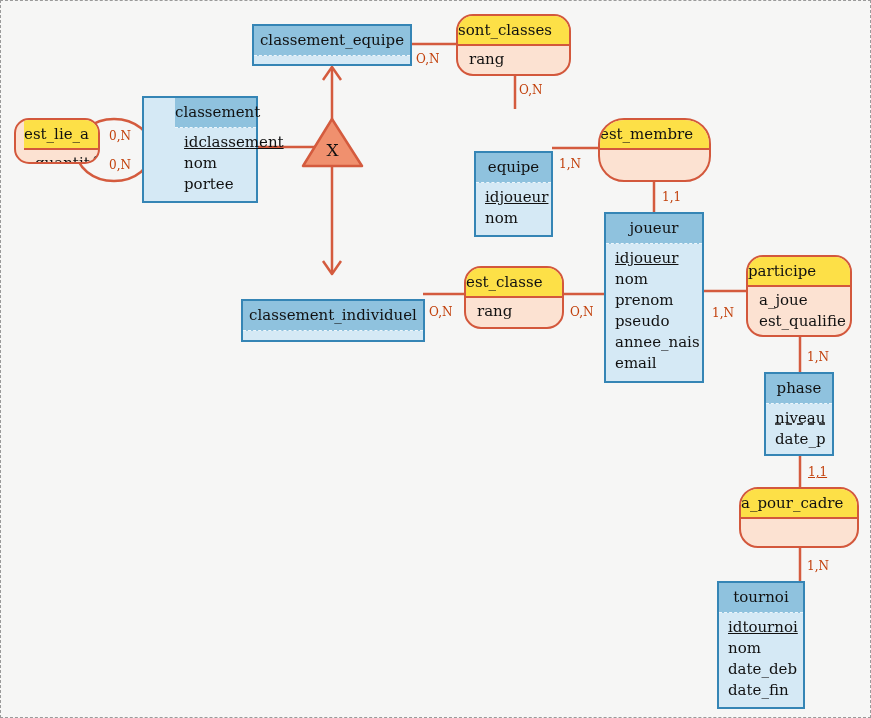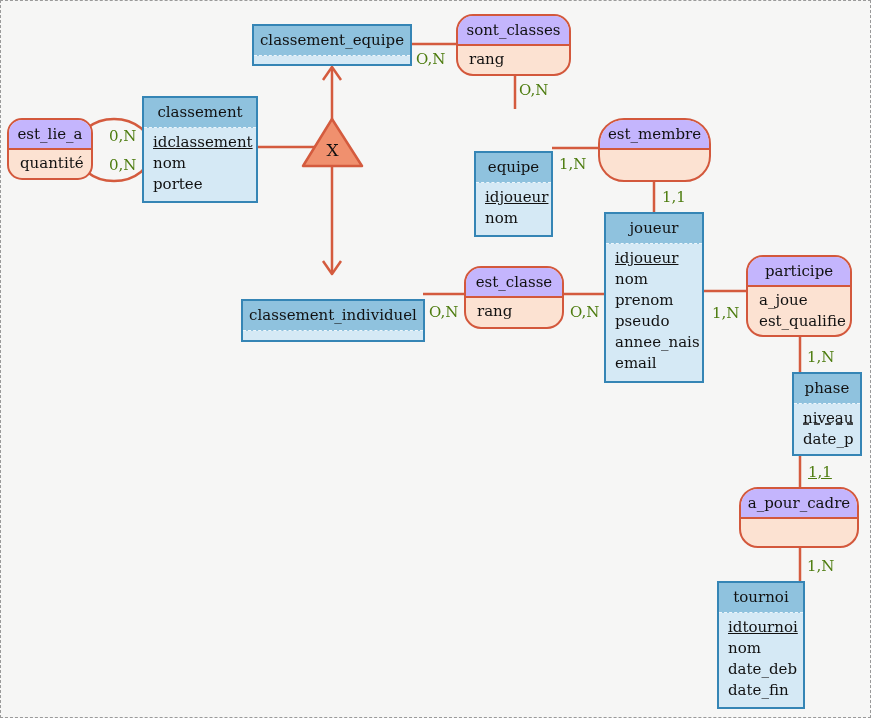--- a/index.html
+++ b/index.html
@@ -12,29 +12,29 @@
   
   .entity{border:2px solid #3585b5;background:#d5e9f5;display:flex;flex-direction:column;}
   .entity .e-title{
     height:29px;line-height:29px;background:#8fc2de;text-align:center;
     border-bottom:1px dashed #eef6fb;white-space:nowrap;overflow:visible;
   }
   .entity .e-body{flex:1;padding:4px 7px 2px 9px;}
   
   .rel{border:2px solid #d3583c;background:#fce2d2;border-radius:17px;display:flex;flex-direction:column;overflow:hidden;}
   .rel .r-title{
-    height:28px;line-height:28px;background:#c4b5fd;text-align:center;
+    height:28px;line-height:28px;background:#fde047;
     border-bottom:2px solid #d3583c;white-space:nowrap;
   }
   .rel .r-body{flex:1;padding:3px 8px 2px 11px;}
   .attr{display:block;line-height:21px;white-space:nowrap;}
   .attr.pk{text-decoration:underline;}
   .attr.pk-dashed{text-decoration:underline;text-decoration-style:dashed;}
   
-  .card{position:absolute;z-index:3;color:#4d7c0f;font-size:15px;line-height:16px;white-space:nowrap;}
+  .card{position:absolute;z-index:3;color:#c2410c;font-size:12px;line-height:16px;white-space:nowrap;}
   .card.ul{text-decoration:underline;}
   
   .xlabel{position:absolute;z-index:3;font-size:17px;color:#111;text-align:center;}
 </style>
 </head>
 <body>
 
 <div class="canvas">
 
   <svg class="wires" width="871" height="718" viewBox="0 0 871 718">
@@ -59,21 +59,21 @@
     </g>
   </svg>
 
   <span class="xlabel" style="left:321px;top:139px;width:21px;">X</span>
 
   <div class="node entity" style="left:251px;top:23px;width:160px;height:42px;gap:40px;">
     <div class="e-title">classement_equipe</div>
     <div class="e-body"></div>
   </div>
 
-  <div class="node entity" style="left:141px;top:95px;width:116px;height:107px;">
+  <div class="node entity" style="left:141px;top:95px;width:116px;height:107px;padding-left:31px;">
     <div class="e-title">classement</div>
     <div class="e-body">
       <span class="attr pk">idclassement</span>
       <span class="attr">nom</span>
       <span class="attr">portee</span>
     </div>
   </div>
 
   <div class="node entity" style="left:473px;top:106px;width:79px;height:86px;margin-top:44px;">
     <div class="e-title">equipe</div>
@@ -93,39 +93,39 @@
       <span class="attr">annee_nais</span>
       <span class="attr">email</span>
     </div>
   </div>
 
   <div class="node entity" style="left:240px;top:274px;width:184px;height:43px;margin-top:24px;">
     <div class="e-title">classement_individuel</div>
     <div class="e-body"></div>
   </div>
 
-  <div class="node entity" style="left:763px;top:371px;width:70px;height:84px;margin-left:28px;">
+  <div class="node entity" style="left:763px;top:371px;width:70px;height:84px;">
     <div class="e-title">phase</div>
     <div class="e-body">
       <span class="attr pk-dashed">niveau</span>
       <span class="attr">date_p</span>
     </div>
   </div>
 
   <div class="node entity" style="left:716px;top:580px;width:88px;height:128px;">
     <div class="e-title">tournoi</div>
     <div class="e-body">
       <span class="attr pk">idtournoi</span>
       <span class="attr">nom</span>
       <span class="attr">date_deb</span>
       <span class="attr">date_fin</span>
     </div>
   </div>
 
-  <div class="node rel" style="left:6px;top:117px;width:86px;height:62px;border-radius:15px;">
+  <div class="node rel" style="left:13px;top:117px;width:86px;height:46px;border-radius:15px;padding-left:8px;">
     <div class="r-title">est_lie_a</div>
     <div class="r-body">
       <span class="attr">quantité</span>
     </div>
   </div>
 
   <div class="node rel" style="left:455px;top:13px;width:115px;height:62px;">
     <div class="r-title">sont_classes</div>
     <div class="r-body">
       <span class="attr">rang</span>

